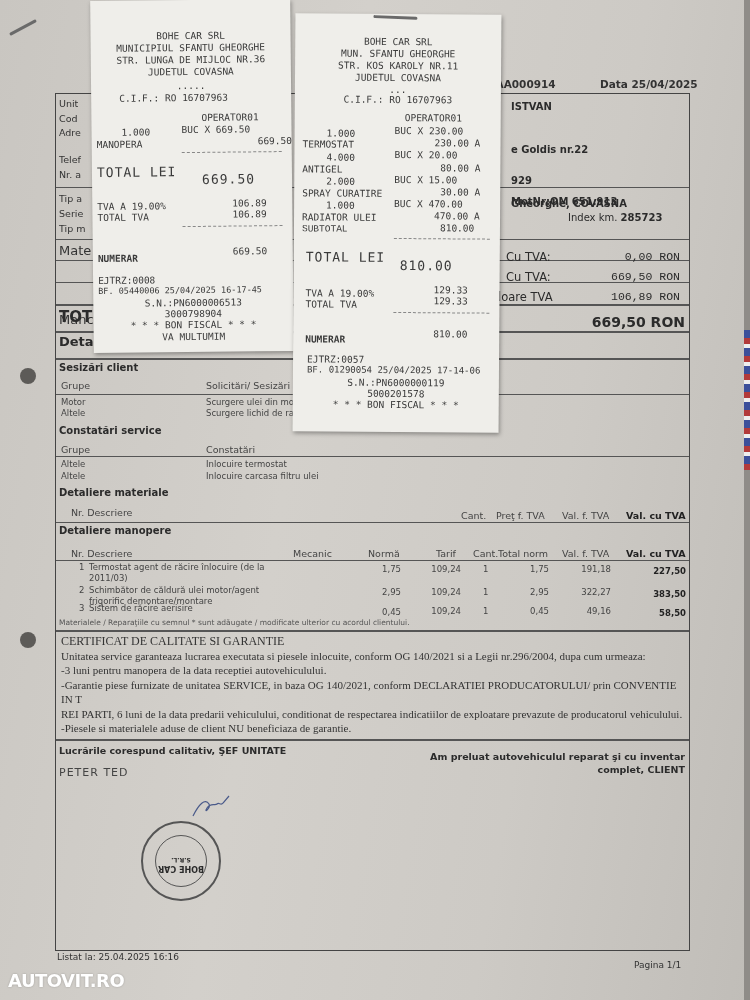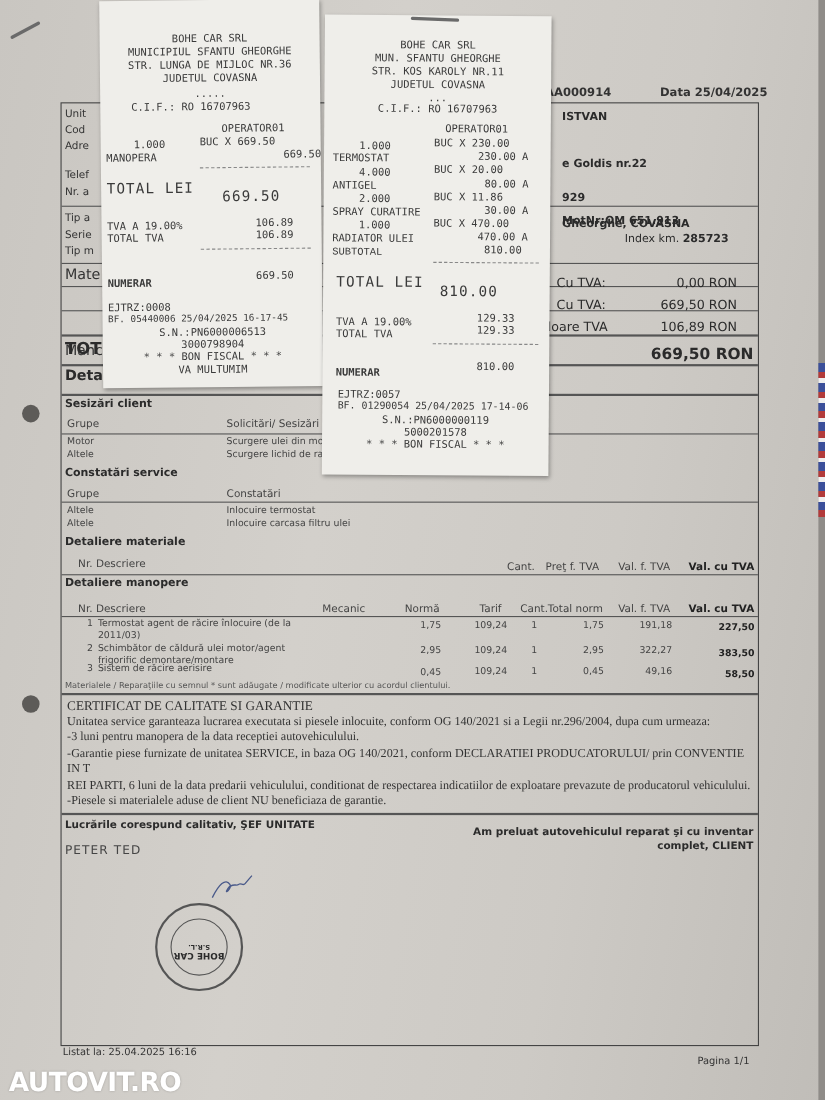--- a/index.html
+++ b/index.html
@@ -25,21 +25,21 @@
   .big-lbl { position: absolute; left: 3px; font-size: 13px; color: #333; }
 
   .client-name { position: absolute; left: 455px; top: 7px; font-size: 10px; font-weight: bold; }
   .client-addr { position: absolute; left: 455px; font-size: 10px; font-weight: bold; }
   .motnr { position: absolute; left: 455px; top: 102px; font-size: 10px; font-weight: bold; }
   .index-km { position: absolute; left: 512px; top: 118px; font-size: 10px; }
   .index-km b { font-weight: bold; }
 
   .vat-row { position: absolute; left: 442px; width: 190px; font-size: 11.5px; }
   .vat-row .k { position: absolute; left: 8px; }
-  .vat-row .v { position: absolute; right: 18px; }
+  .vat-row .v { position: absolute; right: 8px; font-family: Liberation Mono, monospace; }
   .vline-vat { position: absolute; left: 440px; top: 147px; height: 100px; border-left: 1.3px solid #555; }
   .grand-total { position: absolute; right: 4px; top: 220px; font-size: 14px; font-weight: bold; }
   .tot-label { position: absolute; left: 3px; top: 214px; font-size: 15px; font-weight: bold; }
   .detal-label { position: absolute; left: 3px; top: 240px; font-size: 13px; font-weight: bold; }
 
   .section-title { position: absolute; left: 3px; font-size: 10px; font-weight: bold; }
   .col-head { position: absolute; font-size: 9.5px; color: #444; }
   .cell { position: absolute; font-size: 8.5px; color: #444; }
   .cell.r { text-align: right; }
   .cell.b { font-weight: bold; color: #222; }
@@ -50,21 +50,21 @@
   .sign-left { position: absolute; left: 3px; top: 651px; font-size: 9.5px; font-weight: bold; }
   .sign-right { position: absolute; right: 4px; top: 656px; width: 280px; text-align: right; font-size: 9.5px; font-weight: bold; line-height: 13px; }
   .sign-name { position: absolute; left: 3px; top: 672px; font-size: 11px; letter-spacing: 1px; color: #444; }
 
   .stamp { position: absolute; left: 85px; top: 727px; width: 80px; height: 80px; border: 2px solid #555; border-radius: 50%; }
   .stamp-inner { position: absolute; left: 12px; top: 12px; width: 52px; height: 52px; border: 1.3px solid #555; border-radius: 50%; text-align: center; font-size: 8px; font-weight: bold; padding-top: 13px; transform: rotate(180deg); }
   .signature { position: absolute; left: 135px; top: 700px; width: 40px; height: 26px; }
 
   .footer-left { position: absolute; left: 57px; top: 952px; font-size: 9px; color: #333; }
   .footer-right { position: absolute; left: 634px; top: 960px; font-size: 9px; color: #333; }
-  .watermark { position: absolute; left: 8px; top: 970px; font-size: 24px; font-weight: bold; color: #ffffff; letter-spacing: -0.5px; text-shadow: 0 0 2px rgba(0,0,0,0.25); }
+  .watermark { position: absolute; left: 8px; top: 970px; font-size: 18px; font-weight: bold; color: #ffffff; letter-spacing: -0.5px; text-shadow: 0 0 2px rgba(0,0,0,0.25); }
 
   .punch { position: absolute; left: 20px; width: 16px; height: 16px; border-radius: 50%; background: #5d5b58; }
 
   
   .receipt { position: absolute; background: #efeeea; box-shadow: 1px 2px 4px rgba(0,0,0,0.35); font-family: "DejaVu Sans Mono", monospace; color: #3a3a3a; }
   .receipt .line { position: absolute; white-space: pre; font-size: 9.5px; }
   .receipt .center { left: 0; right: 0; text-align: center; }
   .receipt .big { font-size: 13px; letter-spacing: 1px; }
   .receipt .dash { position: absolute; border-top: 1px dashed #888; }
   .r1 { left: 92px; top: 0px; width: 200px; height: 352px; transform: rotate(-0.6deg); }
@@ -280,21 +280,21 @@
   <span class="line" style="left:100px;top:111px;">BUC X 230.00</span>
   <span class="line" style="left:8px;top:125px;">TERMOSTAT</span>
   <span class="line" style="left:140px;top:123px;">230.00 A</span>
 
   <span class="line" style="left:32px;top:138px;">4.000</span>
   <span class="line" style="left:100px;top:135px;">BUC X 20.00</span>
   <span class="line" style="left:8px;top:150px;">ANTIGEL</span>
   <span class="line" style="left:146px;top:148px;">80.00 A</span>
 
   <span class="line" style="left:32px;top:162px;">2.000</span>
-  <span class="line" style="left:100px;top:160px;">BUC X 11.86</span>
+  <span class="line" style="left:100px;top:160px;">BUC X 15.00</span>
   <span class="line" style="left:8px;top:174px;">SPRAY CURATIRE</span>
   <span class="line" style="left:146px;top:172px;">30.00 A</span>
 
   <span class="line" style="left:32px;top:186px;">1.000</span>
   <span class="line" style="left:100px;top:184px;">BUC X 470.00</span>
   <span class="line" style="left:8px;top:198px;">RADIATOR ULEI</span>
   <span class="line" style="left:140px;top:196px;">470.00 A</span>
   <span class="line" style="left:8px;top:210px;font-family:Liberation Mono, monospace;">SUBTOTAL</span>
   <span class="line" style="left:146px;top:208px;">810.00</span>
   <div class="dash" style="left:100px;right:10px;top:224px;"></div>

